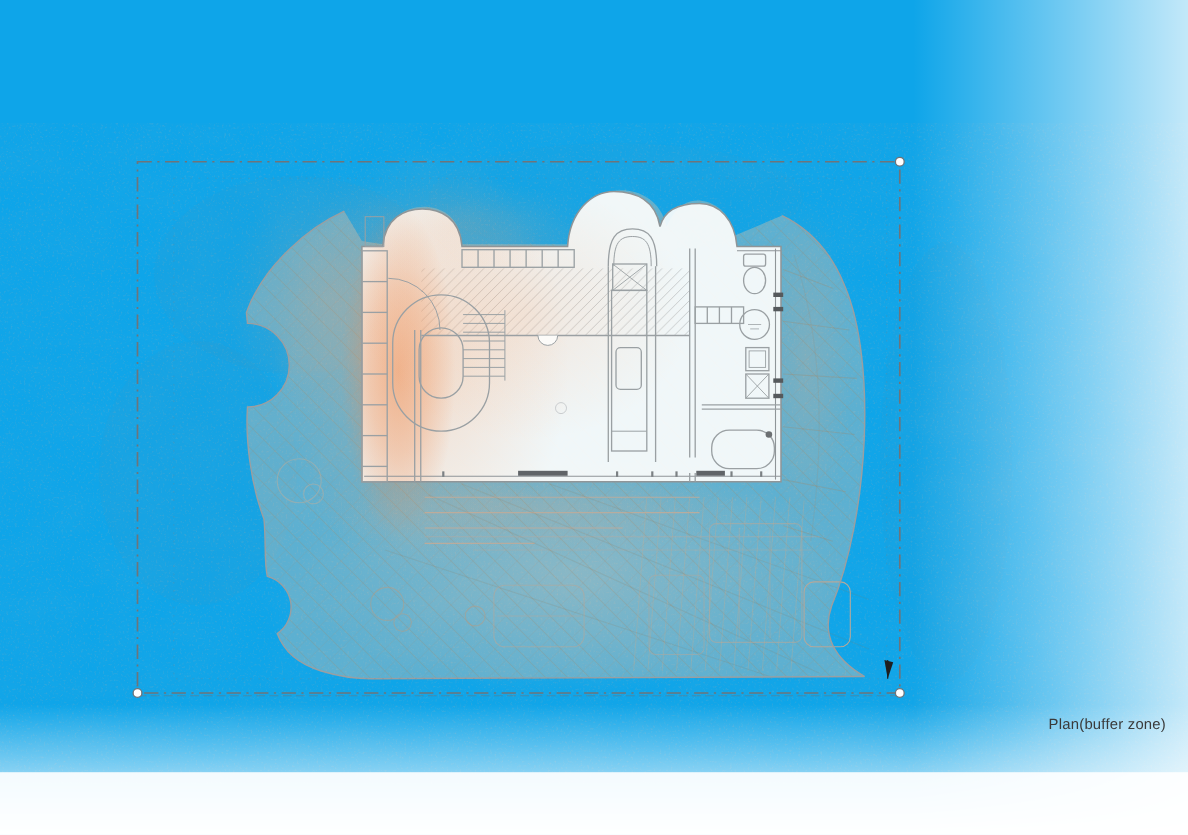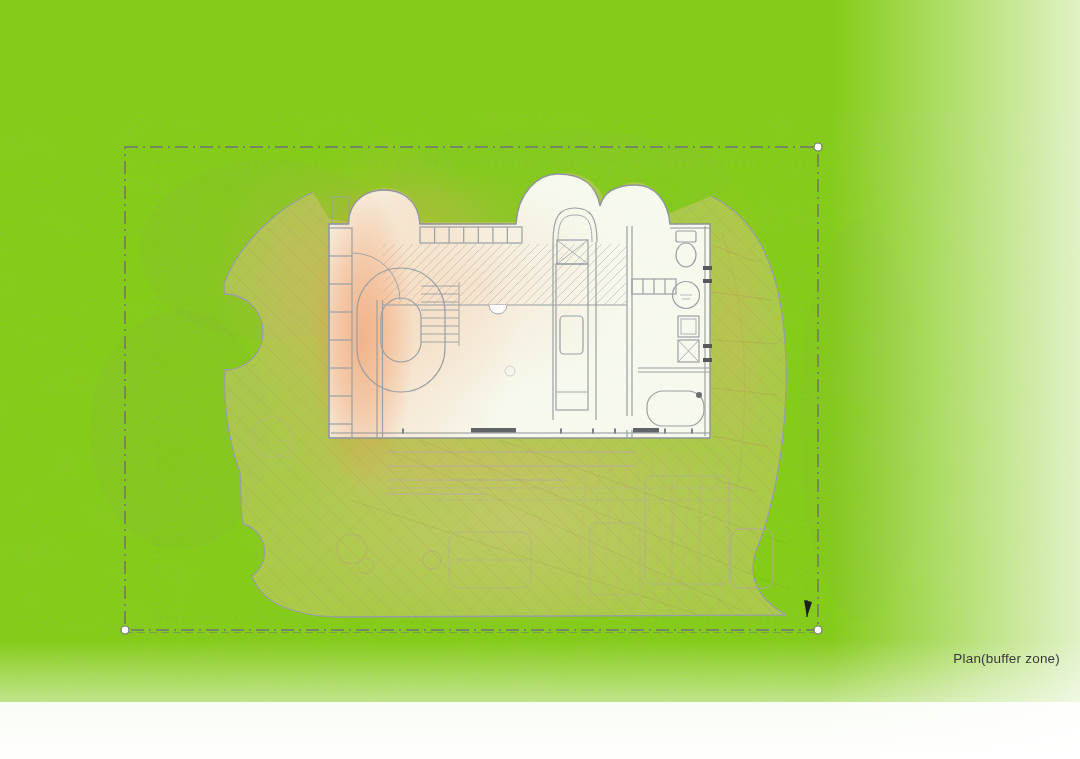--- a/index.html
+++ b/index.html
@@ -1,16 +1,16 @@
 <!DOCTYPE html>
 <html><head>
 <meta charset="utf-8">
 <style>
   html,body{margin:0;padding:0;background:#ffffff;}
-  .frame{position:relative;width:1080px;height:759px;background:#84cc16;overflow:hidden;
+  .frame{position:relative;width:1080px;height:759px;background:#0ea5e9;overflow:hidden;
          font-family:"Liberation Sans", sans-serif;}
   .plan-svg{position:absolute;left:0;top:0;}
   .caption{position:absolute;right:20px;top:651px;font-size:13.5px;color:#3a3a3a;
            letter-spacing:.2px;font-family:"Liberation Sans", sans-serif;}
 </style>
 </head>
 <body>
 
 <div class="frame">
 <svg class="plan-svg" width="1080" height="759" viewBox="0 0 1080 759">

